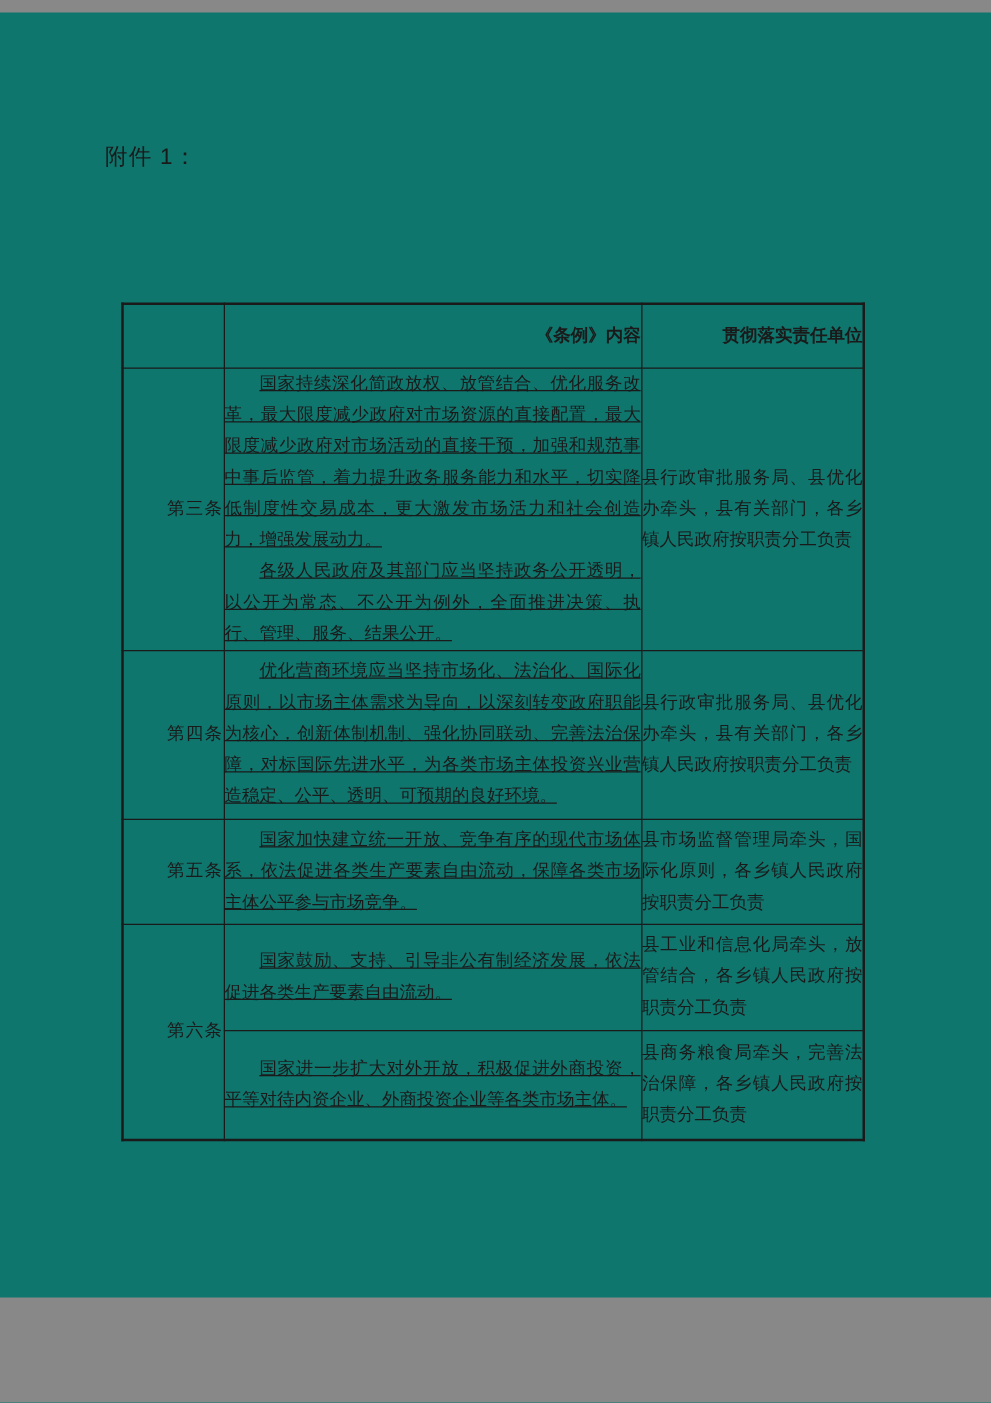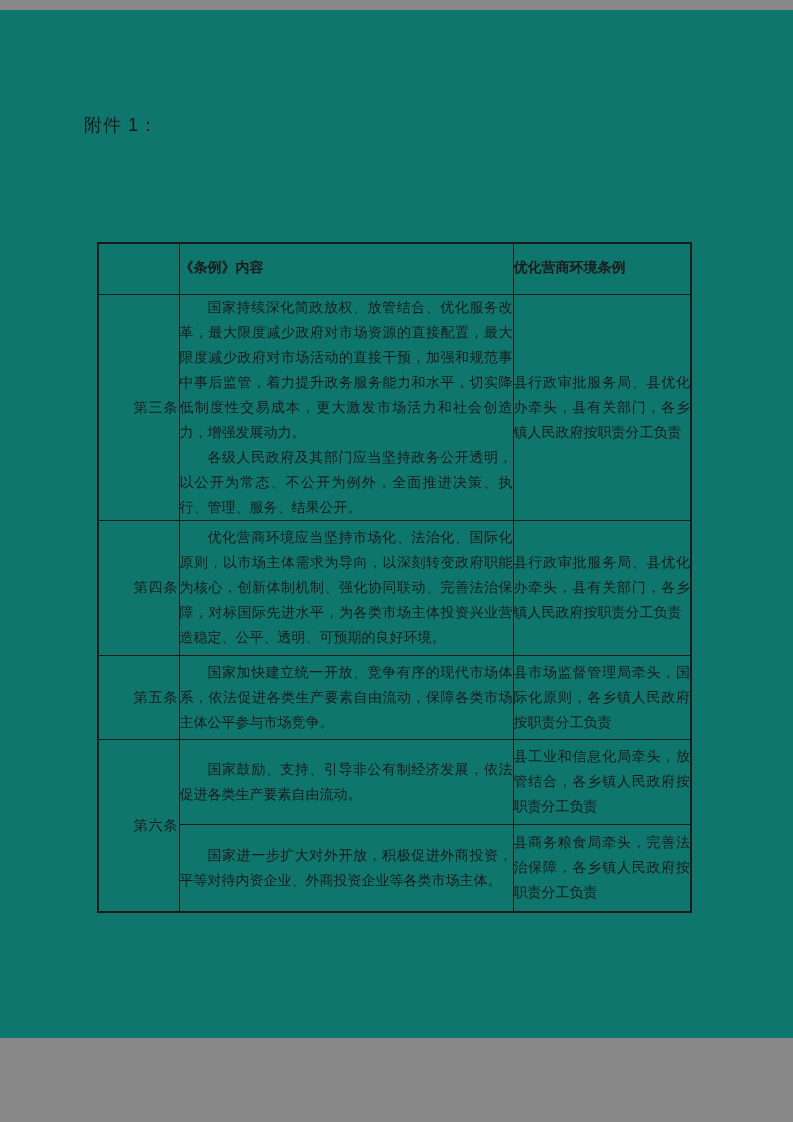--- a/index.html
+++ b/index.html
@@ -45,31 +45,32 @@
     border: 2px solid #1a1a1a;
   }
   table.doc-table td {
     border: 1px solid #1a1a1a;
     vertical-align: middle;
     font-size: 14px;
     line-height: 25px;
     padding: 0;
   }
   td.hdr {
-    font-family: Liberation Mono, monospace;
+    font-family: Liberation Sans, sans-serif;
     font-weight: bold;
     font-size: 15px;
-    text-align: left;
+    text-align: right;
   }
   td.article {
     text-align: right;
     letter-spacing: 1px;
   }
   td.content {
     padding: 6px 7px;
+    text-decoration: underline;
   }
   td.content p {
     margin: 0;
     text-indent: 2em;
     text-align: justify;
     text-justify: inter-ideograph;
   }
   td.unit {
     padding: 4px 7px;
     line-height: 27px;
@@ -96,21 +97,21 @@
   <table class="doc-table">
     <colgroup>
       <col style="width:81px">
       <col style="width:334px">
       <col style="width:178px">
     </colgroup>
     <tbody>
       <tr style="height:51px">
         <td class="hdr"></td>
         <td class="hdr">《条例》内容</td>
-        <td class="hdr">优化营商环境条例</td>
+        <td class="hdr">贯彻落实责任单位</td>
       </tr>
 
       <tr style="height:225px">
         <td class="article">第三条</td>
         <td class="content">
           <p>国家持续深化简政放权、放管结合、优化服务改革，最大限度减少政府对市场资源的直接配置，最大限度减少政府对市场活动的直接干预，加强和规范事中事后监管，着力提升政务服务能力和水平，切实降低制度性交易成本，更大激发市场活力和社会创造力，增强发展动力。</p>
           <p>各级人民政府及其部门应当坚持政务公开透明，以公开为常态、不公开为例外，全面推进决策、执行、管理、服务、结果公开。</p>
         </td>
         <td class="unit">县行政审批服务局、县优化办牵头，县有关部门，各乡镇人民政府按职责分工负责</td>
       </tr>

